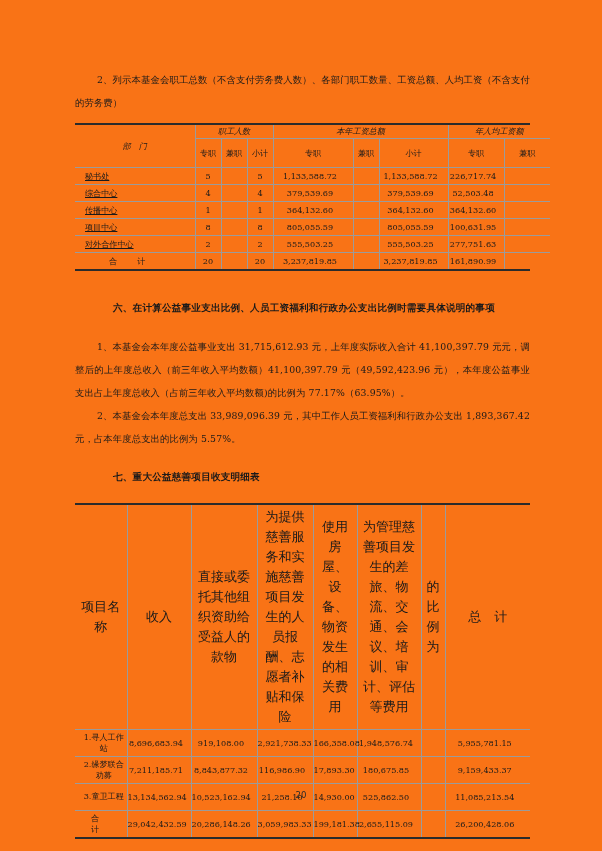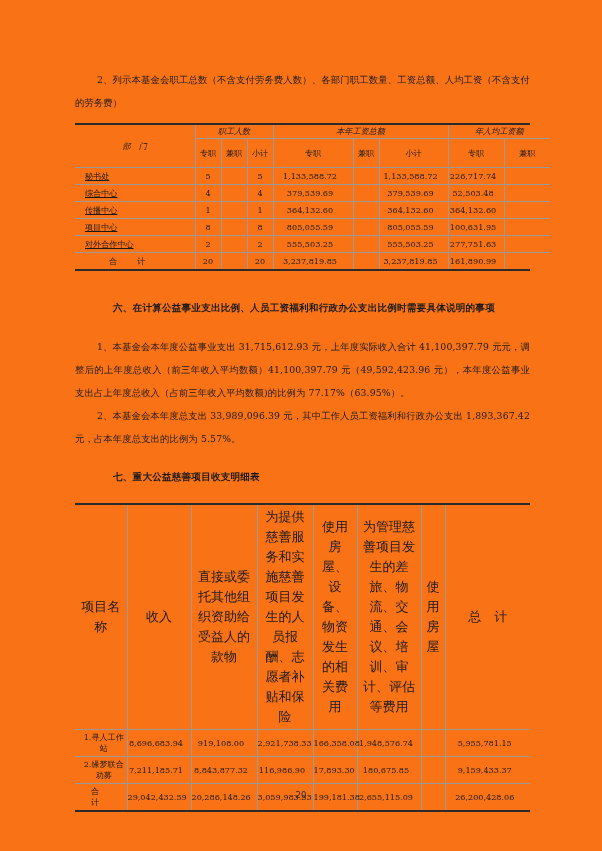--- a/index.html
+++ b/index.html
@@ -238,21 +238,21 @@
           <col style="width:85px">
         </colgroup>
         <tbody>
           <tr class="hdr">
             <td>项目名称</td>
             <td>收入</td>
             <td>直接或委托其他组织资助给受益人的款物</td>
             <td>为提供慈善服务和实施慈善项目发生的人员报酬、志愿者补贴和保险</td>
             <td>使用房屋、设备、物资发生的相关费用</td>
             <td>为管理慈善项目发生的差旅、物流、交通、会议、培训、审计、评估等费用</td>
-            <td>使用房屋</td>
+            <td>的比例为</td>
             <td>总　计</td>
           </tr>
 
           <tr>
             <td class="proj">1.寻人工作站</td>
             <td class="t-right">8,696,683.94</td>
             <td class="t-right">919,108.00</td>
             <td class="t-right">2,921,738.33</td>
             <td class="t-right">166,358.08</td>
             <td class="t-right">1,948,576.74</td>
@@ -262,20 +262,30 @@
           <tr>
             <td class="proj">2.缘梦联合劝募</td>
             <td class="t-right">7,211,185.71</td>
             <td class="t-right">8,843,877.32</td>
             <td class="t-right">116,986.90</td>
             <td class="t-right">17,893.30</td>
             <td class="t-right">180,675.85</td>
             <td></td>
             <td class="t-right">9,159,433.37</td>
           </tr>
+          <tr>
+            <td class="proj">3.童卫工程</td>
+            <td class="t-right">13,134,562.94</td>
+            <td class="t-right">10,523,162.94</td>
+            <td class="t-right">21,258.10</td>
+            <td class="t-right">14,930.00</td>
+            <td class="t-right">525,862.50</td>
+            <td></td>
+            <td class="t-right">11,085,213.54</td>
+          </tr>
 
           <tr>
             <td class="sum-label">合　计</td>
             <td class="t-right">29,042,432.59</td>
             <td class="t-right">20,286,148.26</td>
             <td class="t-right">3,059,983.33</td>
             <td class="t-right">199,181.38</td>
             <td class="t-right">2,655,115.09</td>
             <td></td>
             <td class="t-right">26,200,428.06</td>

